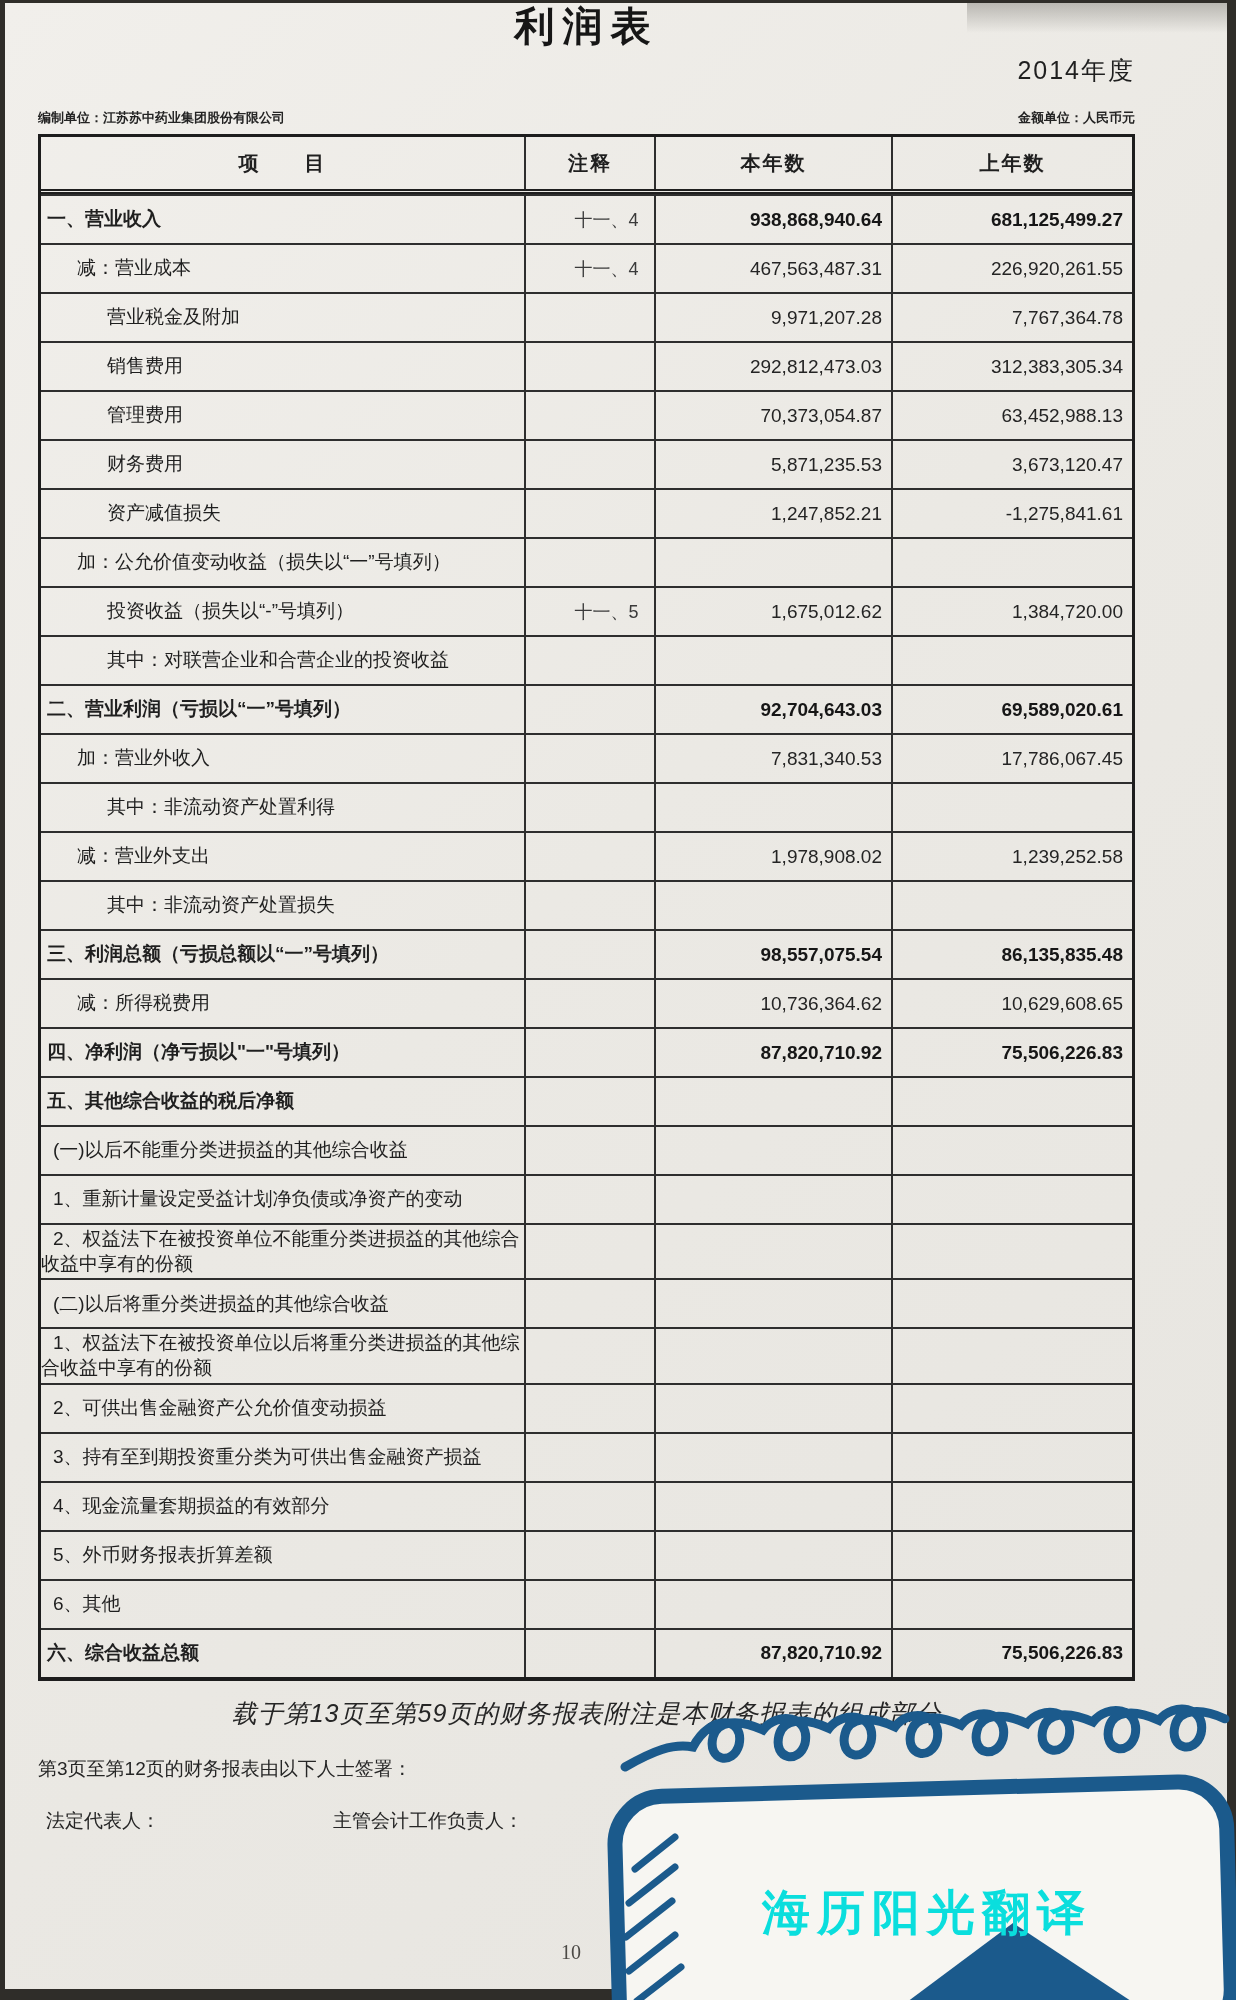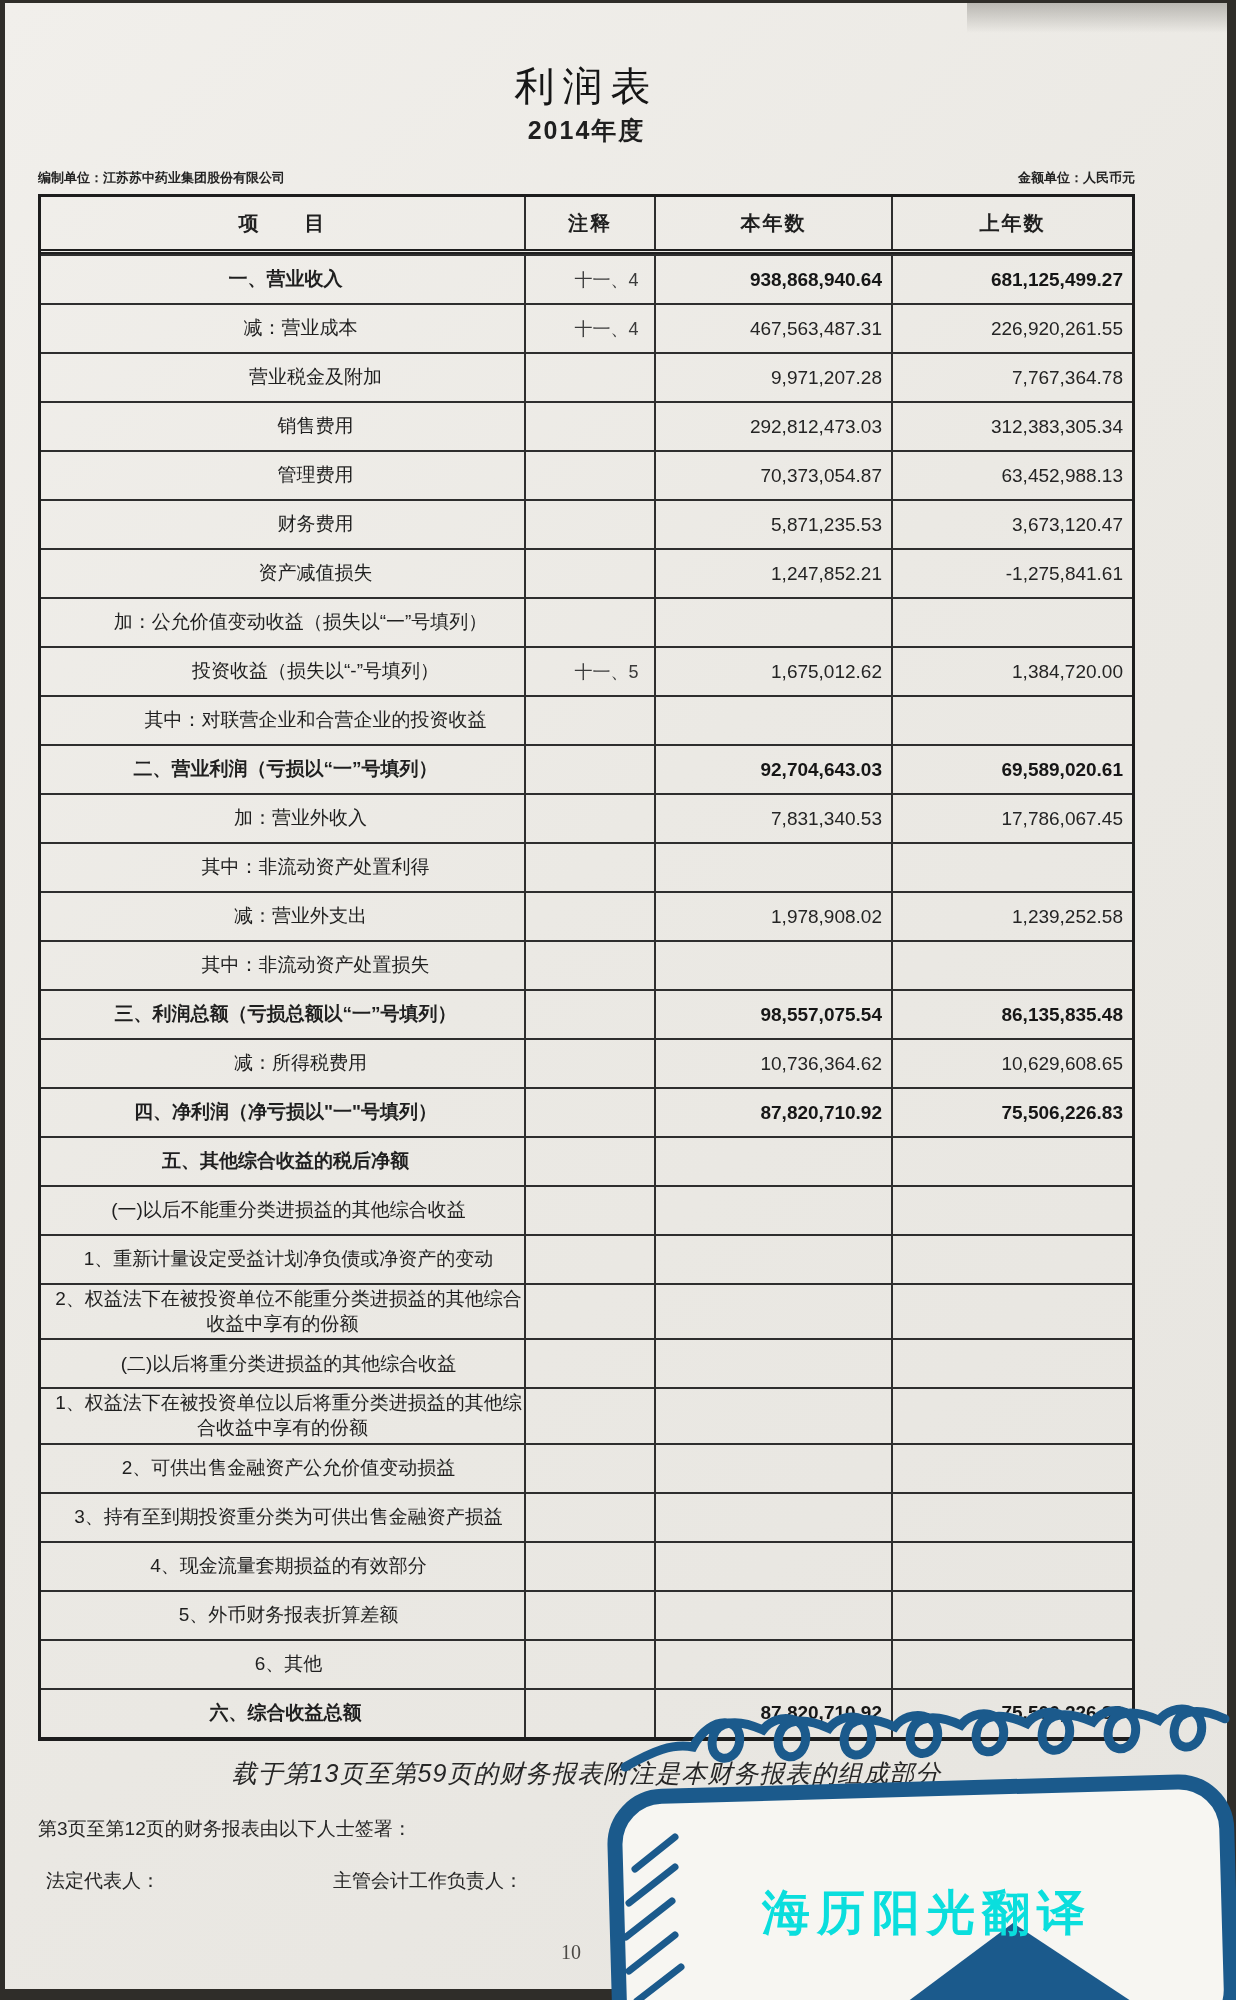--- a/index.html
+++ b/index.html
@@ -14,37 +14,36 @@
     position:absolute;left:5px;top:3px;right:9px;bottom:11px;
     background:linear-gradient(135deg,#f1efeb 0%,#ebe9e4 45%,#e7e5e0 100%);
     color:#1f1f1f;
   }
   .corner-shade{
     position:absolute;top:0;right:0;width:260px;height:30px;
     background:linear-gradient(to bottom,rgba(90,88,82,.35),rgba(90,88,82,0));
   }
   .content{position:absolute;left:33px;top:0;width:1097px;}
   .title{
-    text-align:center;font-size:40px;font-weight:400;letter-spacing:8px;
-    margin-top:60px;line-height:46px;color:#161616;
+    text-align:center;font-size:40px;font-weight:700;letter-spacing:8px;
+    line-height:46px;color:#161616;
   }
   .period{
-    text-align:center;font-size:25px;font-weight:700;letter-spacing:2px;
+    text-align:right;font-size:25px;font-weight:400;letter-spacing:2px;
     margin-top:6px;line-height:30px;
   }
   .meta-row{
     display:flex;justify-content:space-between;align-items:flex-end;
     margin-top:24px;margin-bottom:7px;
     font-size:13px;font-weight:700;color:#242424;
   }
   
   .fintable{
     border:3px solid #1d1d1d;border-bottom-width:4px;
     background:transparent;
-    text-align:center;
   }
   .tr{
     display:grid;grid-template-columns:485px 130px 237px 239px;
     border-top:2px solid #2e2e2e;
   }
   .tr:first-child{border-top:none;}
   .tr.thead{min-height:52px;border-bottom:5px double #1f1f1f;}
   .td{
     border-right:2px solid #2e2e2e;
     display:flex;align-items:center;

